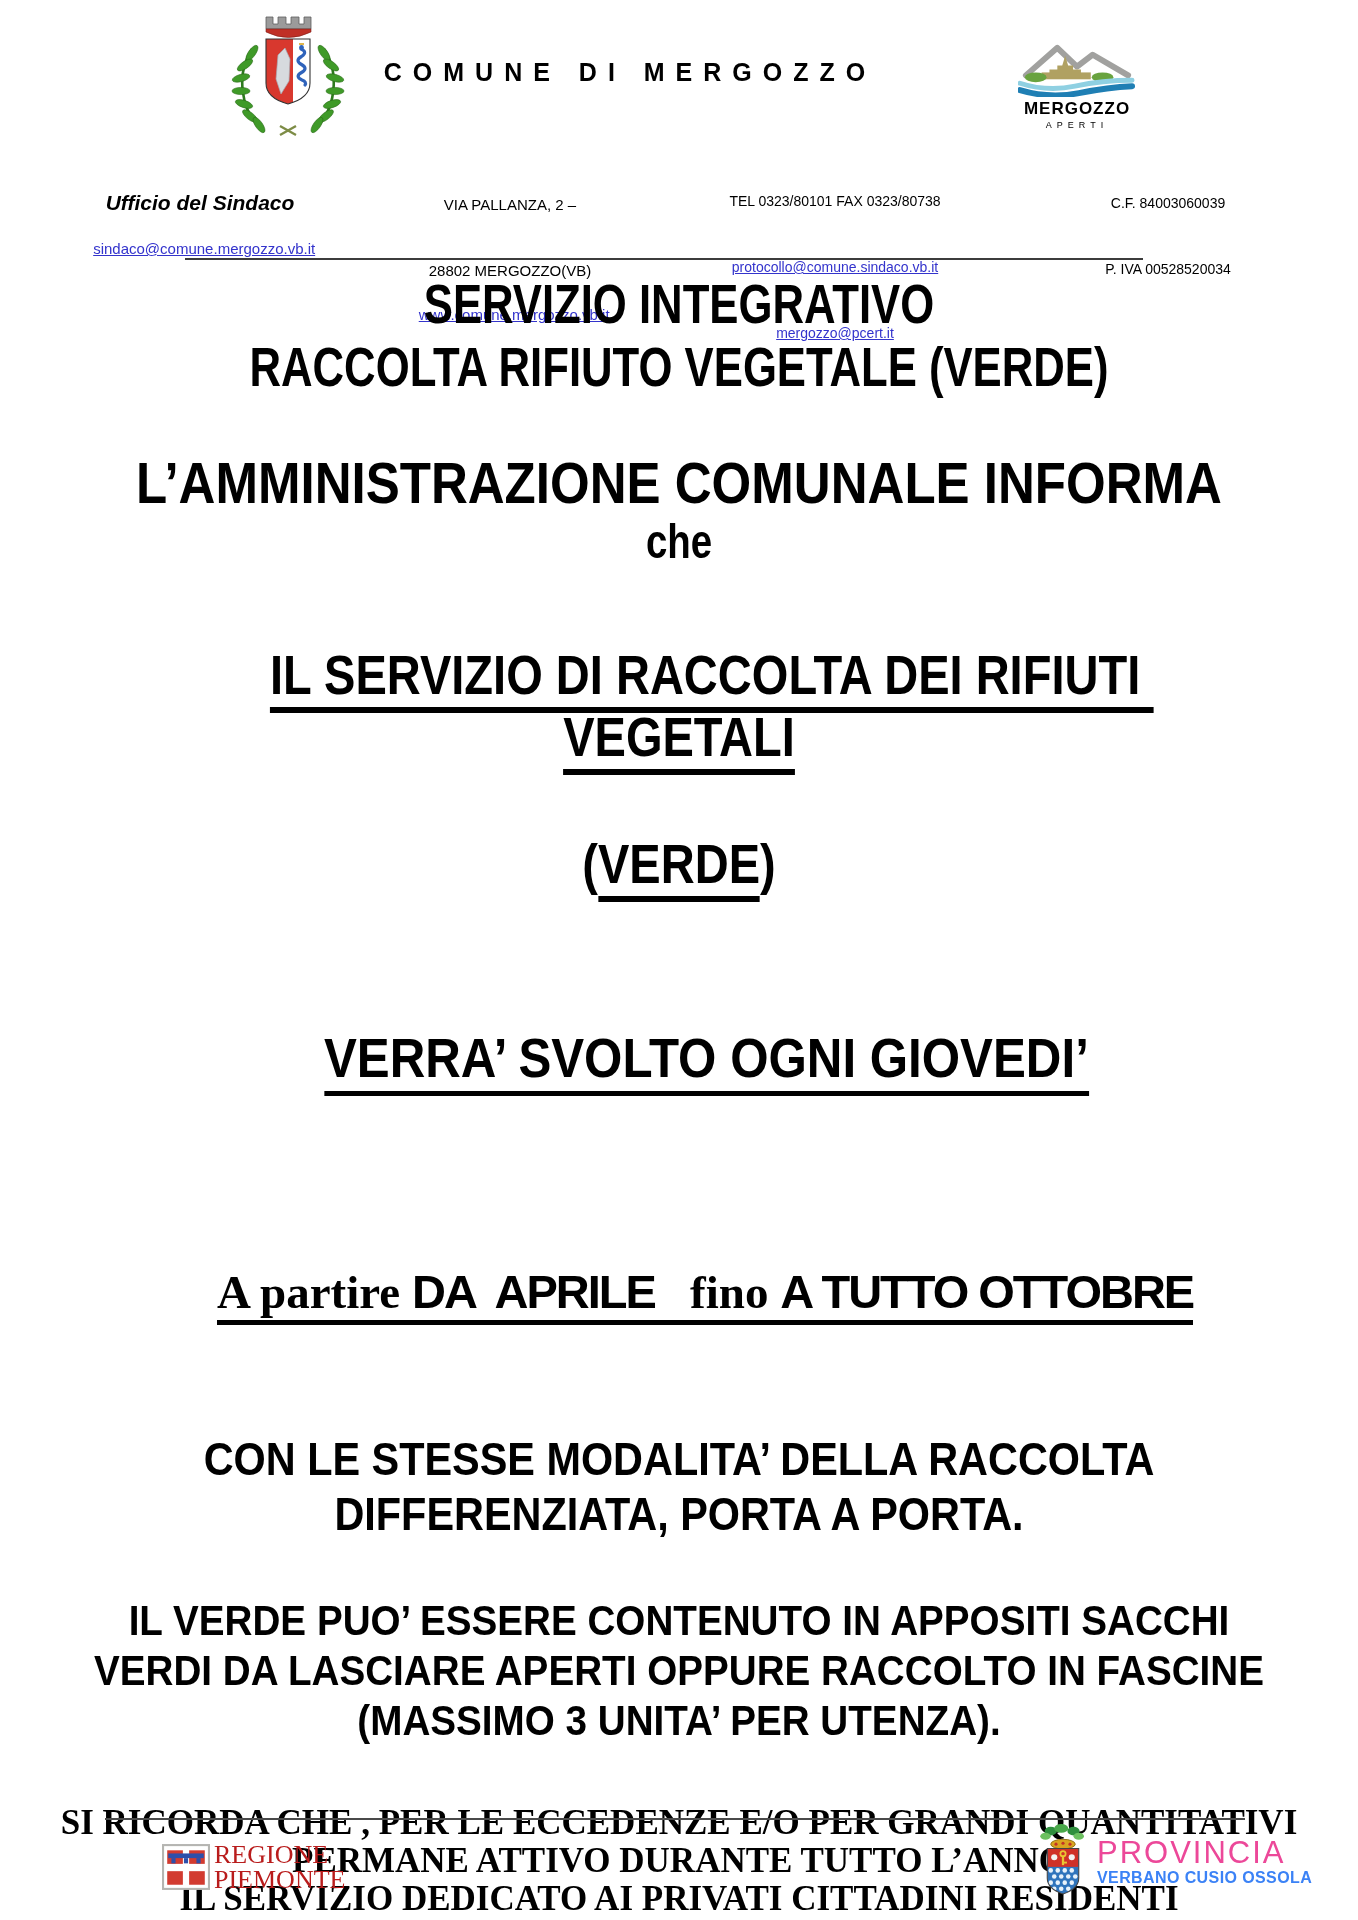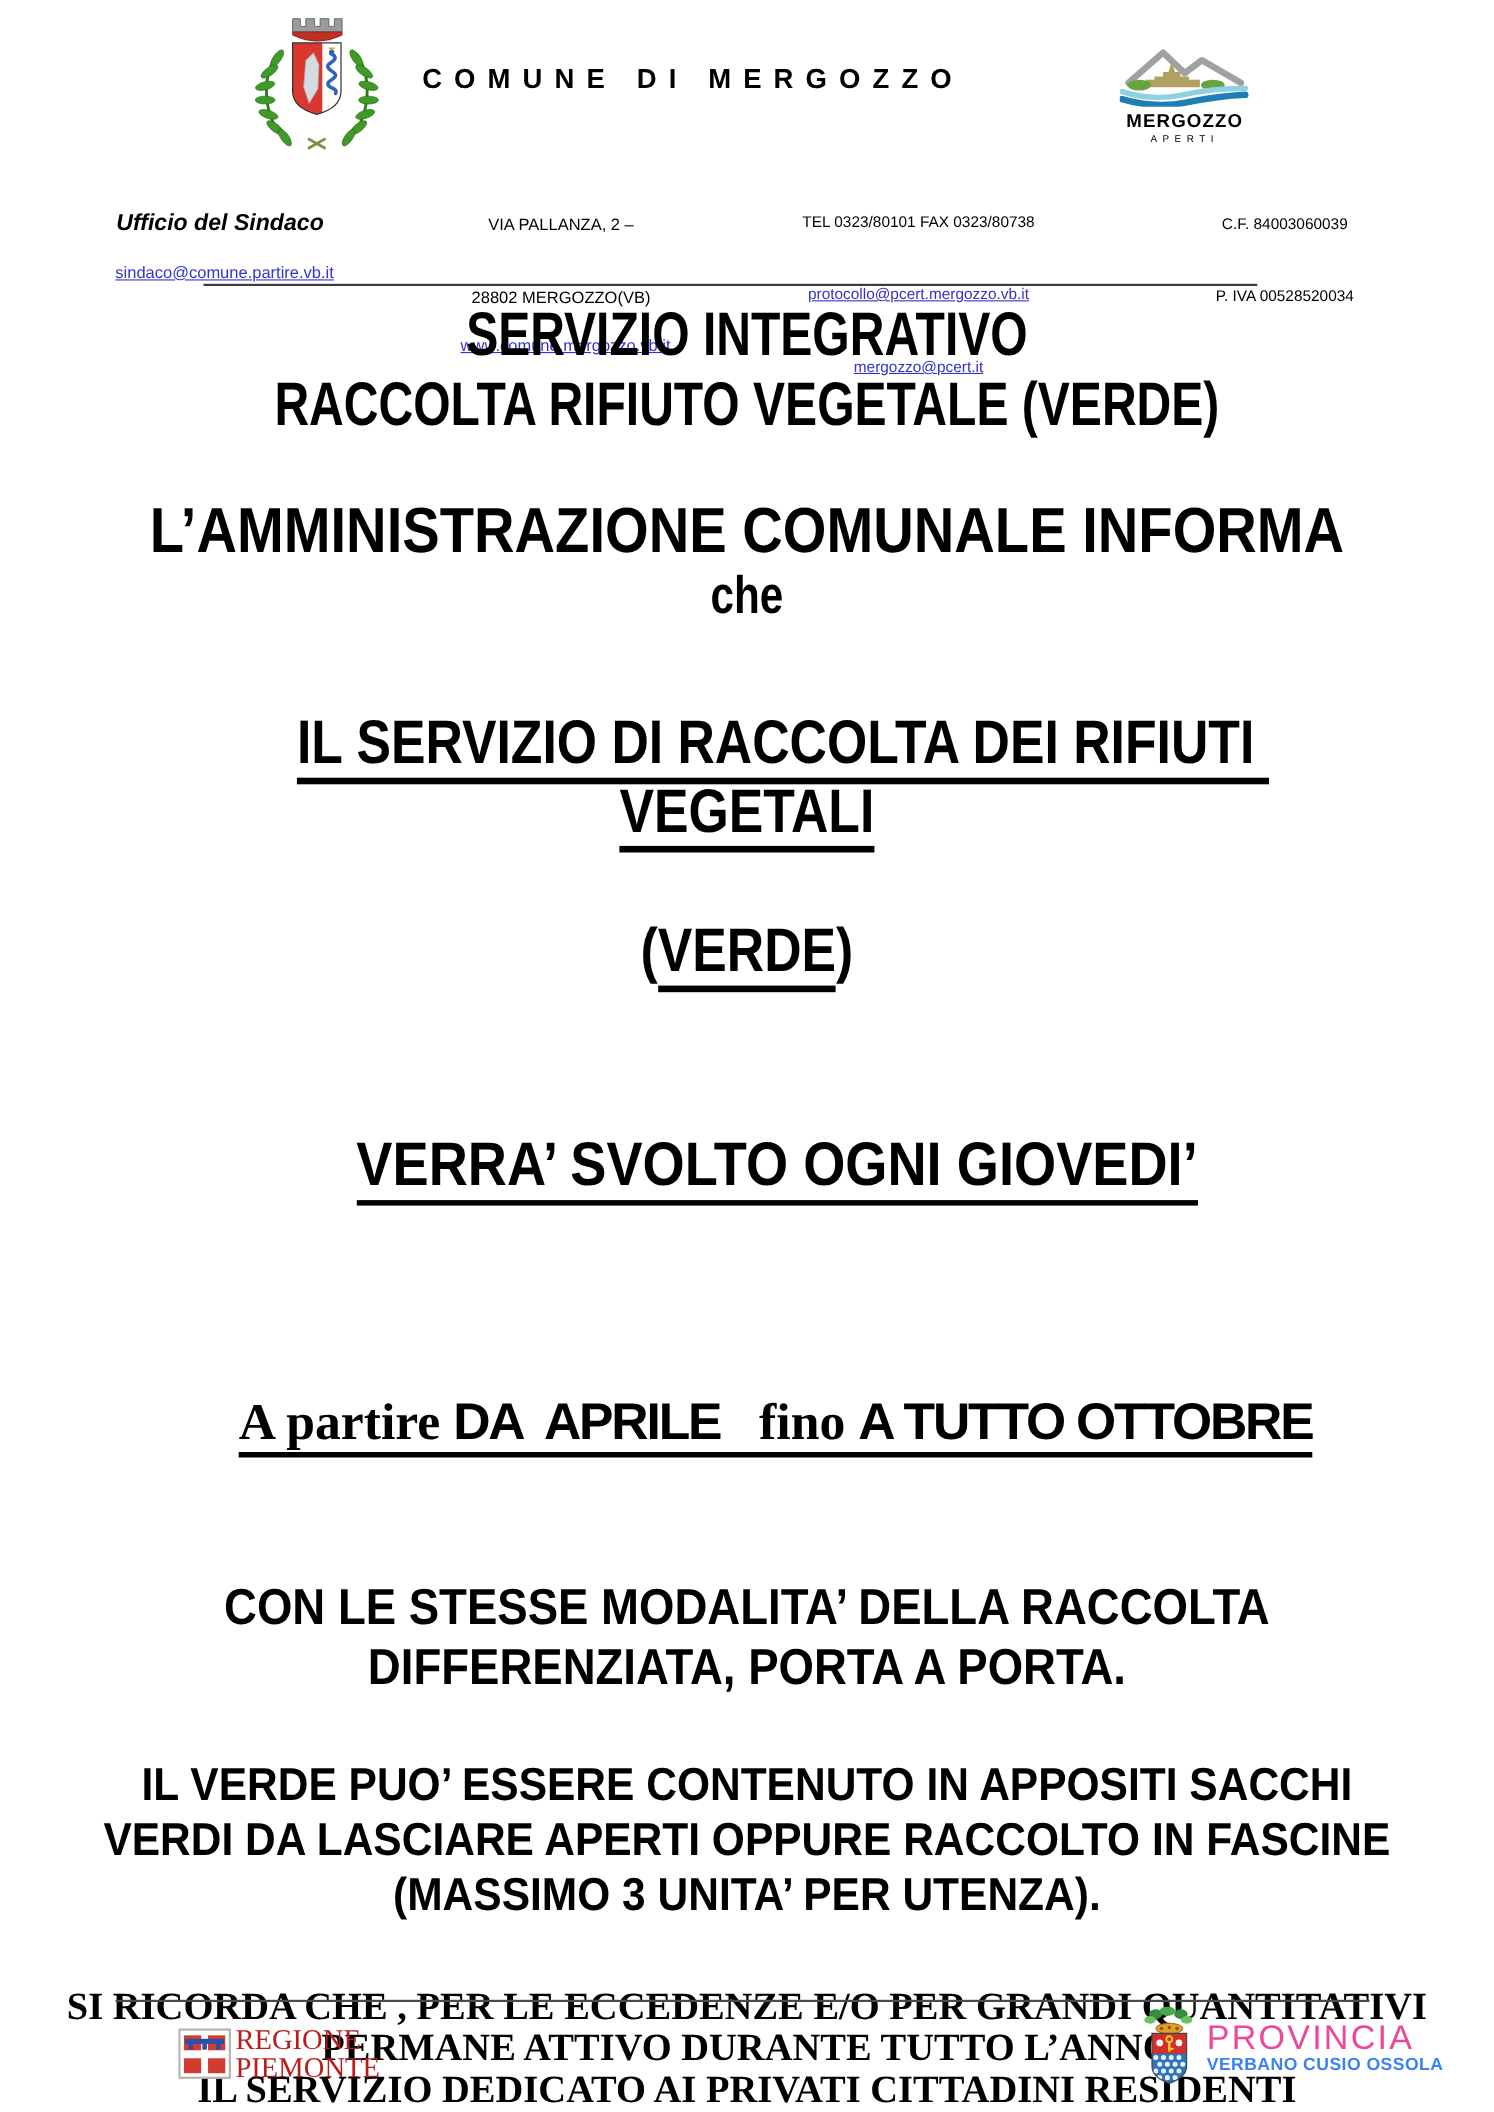--- a/index.html
+++ b/index.html
@@ -112,32 +112,32 @@
     <ellipse cx="86" cy="40" rx="11" ry="5" fill="#69a33f"></ellipse>
     <path d="M2 46 q28 9 56 3 t58 -6" stroke="#8fd0e2" stroke-width="5" fill="none" stroke-linecap="round"></path>
     <path d="M2 53 q30 9 60 3 t54 -7" stroke="#1f7fb4" stroke-width="6" fill="none" stroke-linecap="round"></path>
   </svg>
   <div class="mlogo-name">MERGOZZO</div>
   <div class="mlogo-sub">APERTI</div>
 </div>
 
 <div class="contact c1">
   <div class="office-title">Ufficio del Sindaco</div>
-  <a class="lnk">sindaco@comune.partire.vb.it</a>
+  <a class="lnk">sindaco@comune.mergozzo.vb.it</a>
 </div>
 
 <div class="contact c2">
   <div>VIA PALLANZA, 2 –</div>
   <div>28802 MERGOZZO(VB)</div>
   <a class="lnk">www.comune.mergozzo.vb.it</a>
 </div>
 
 <div class="contact c3">
   <div>TEL 0323/80101 FAX 0323/80738</div>
-  <div><a class="lnk">protocollo@pcert.mergozzo.vb.it</a></div>
+  <div><a class="lnk">protocollo@comune.sindaco.vb.it</a></div>
   <div><a class="lnk">mergozzo@pcert.it</a></div>
 </div>
 
 <div class="contact c4">
   <div>C.F. 84003060039</div>
   <div>P. IVA 00528520034</div>
 </div>
 
 <div class="rule1"></div>
 

